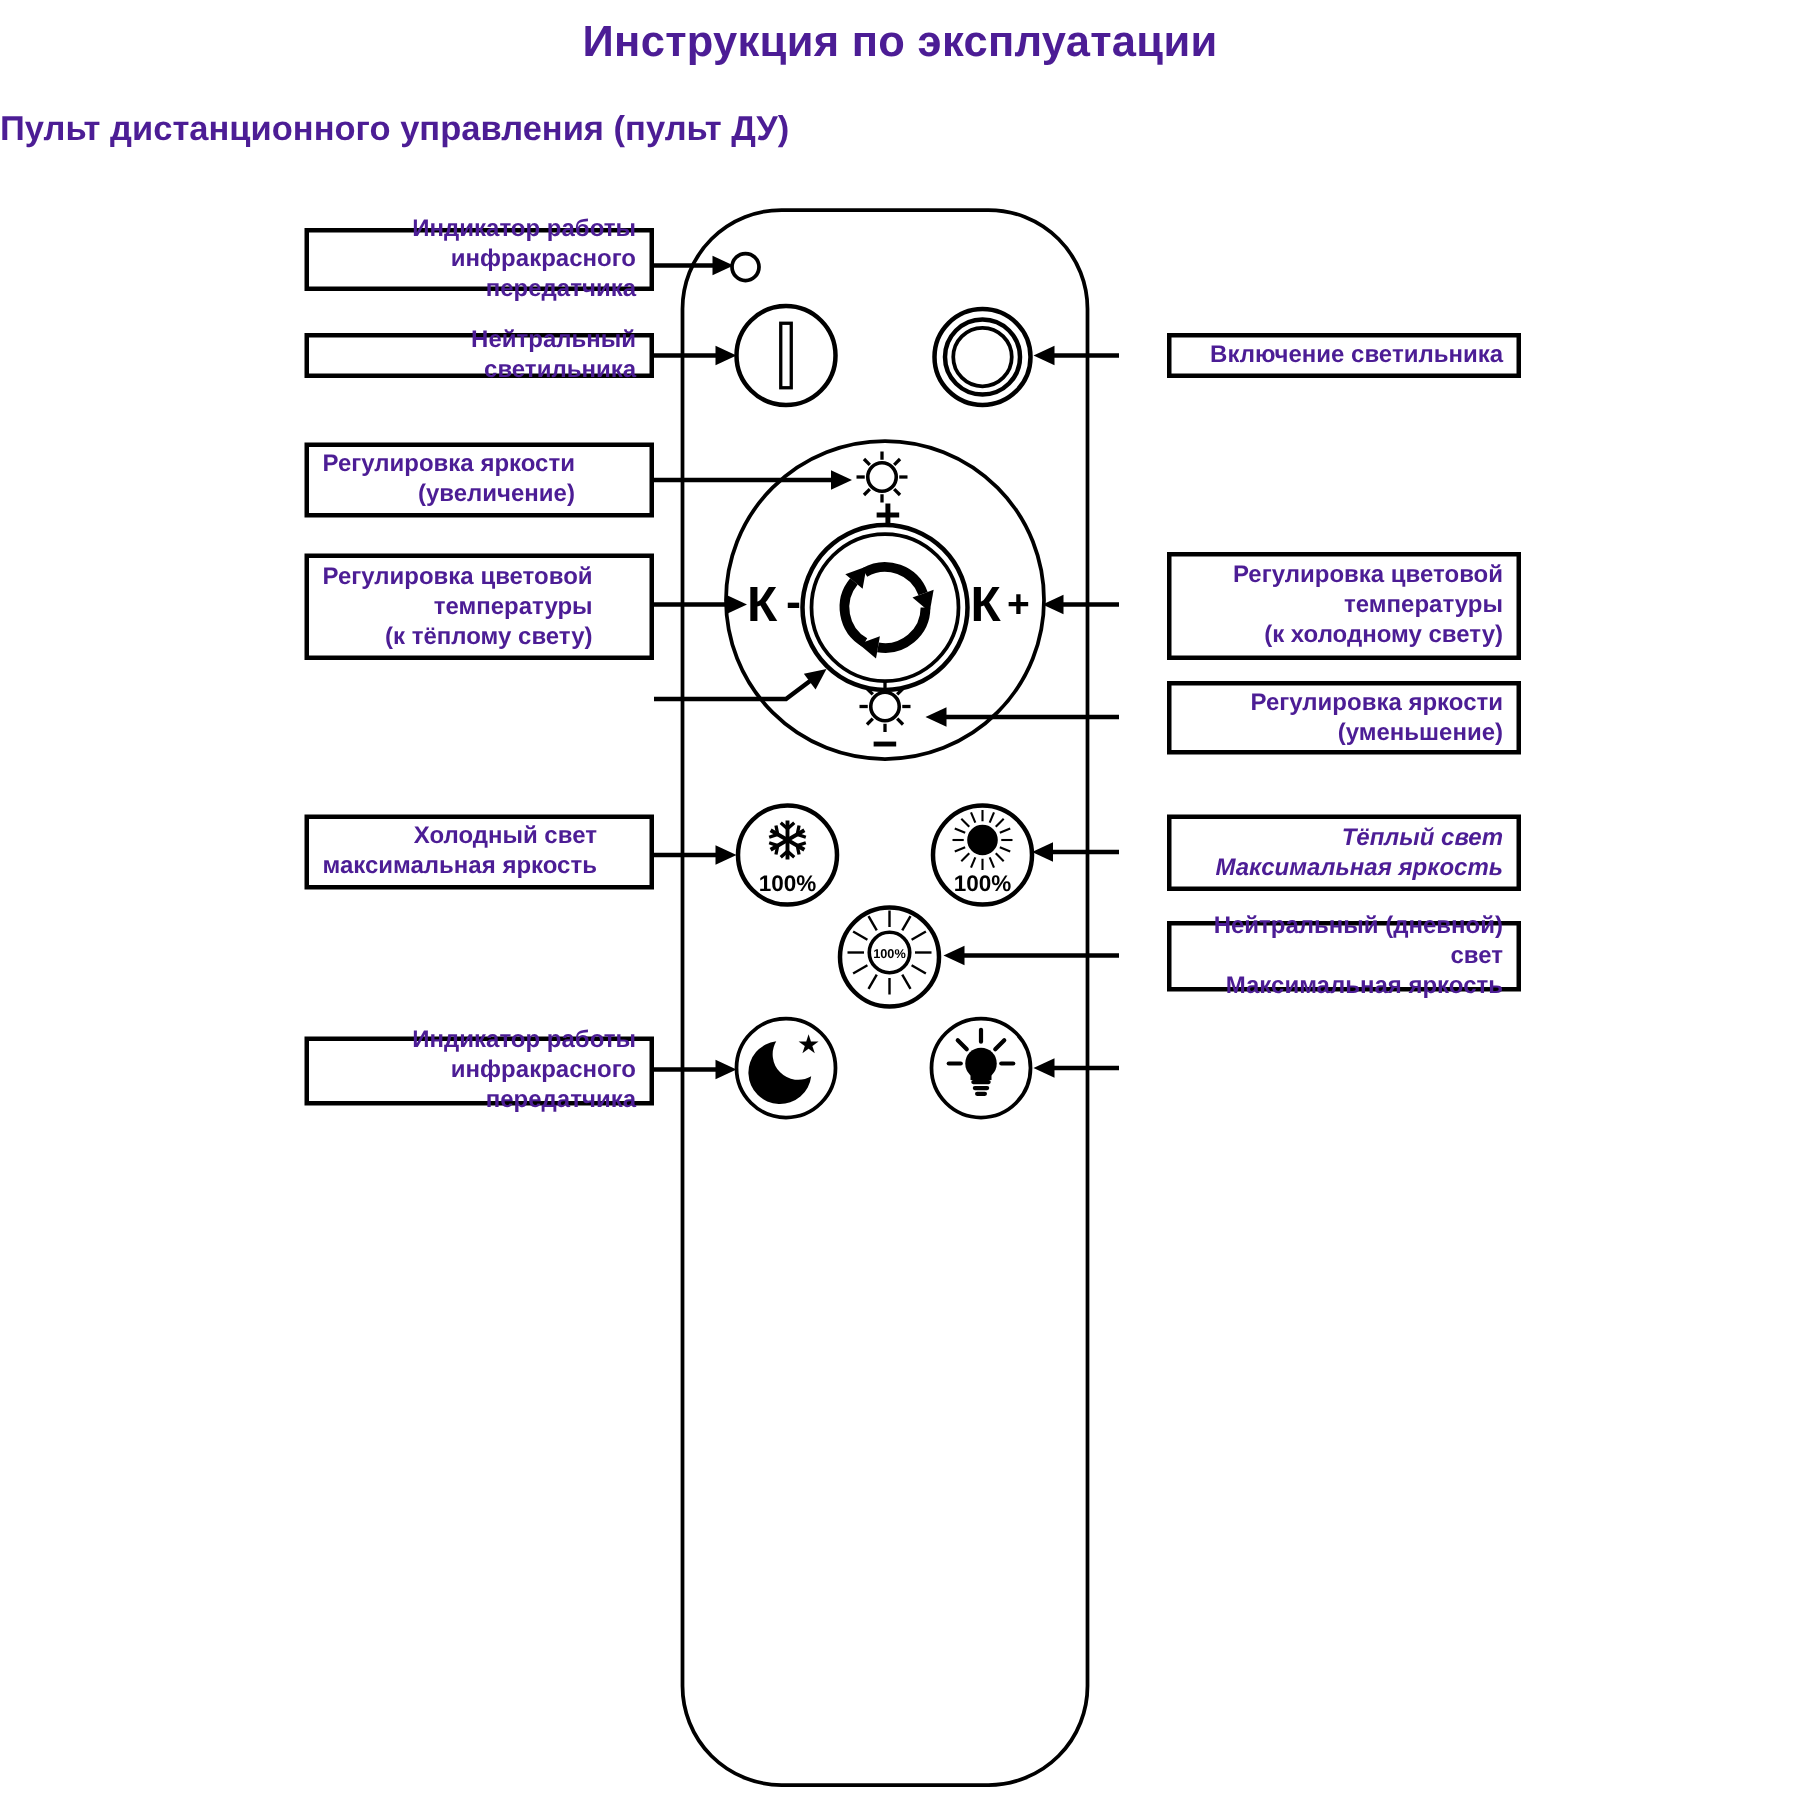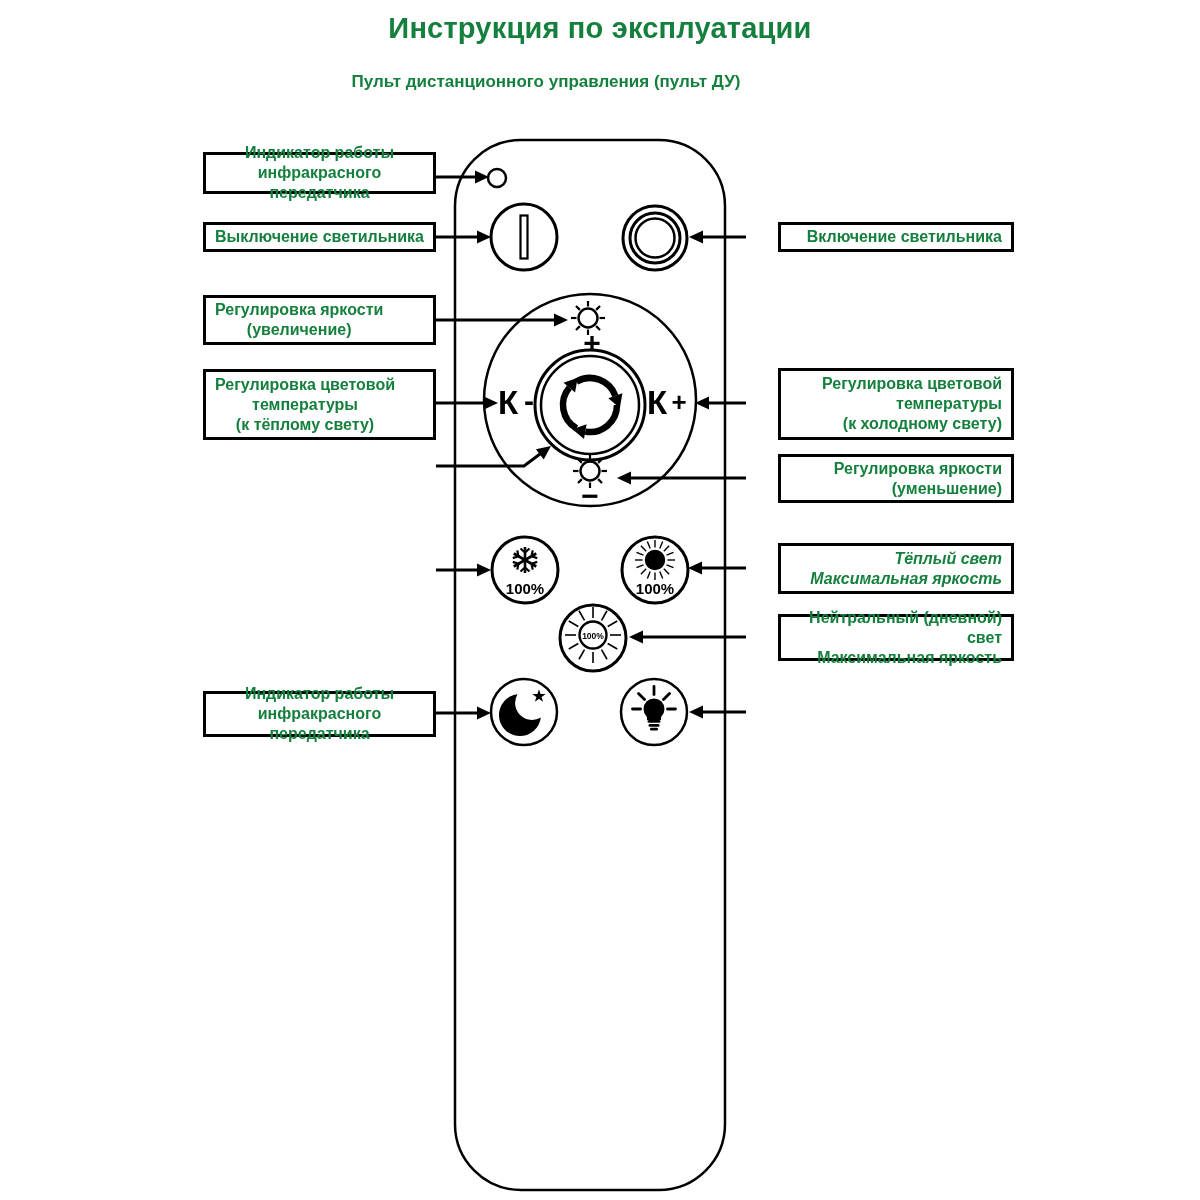--- a/index.html
+++ b/index.html
@@ -1,25 +1,25 @@
 <!DOCTYPE html>
 <html><head>
 <meta charset="utf-8">
 <style>
   html,body{margin:0;padding:0;background:#ffffff;}
   #page{position:relative;width:1200px;height:1200px;background:#ffffff;
-        font-family:"Liberation Sans",sans-serif;color:#15803d;overflow:hidden;}
+        font-family:"Liberation Sans",sans-serif;color:#4c1d95;overflow:hidden;}
   .title{position:absolute;top:12px;left:0;width:1200px;text-align:center;
          font-size:29px;font-weight:bold;letter-spacing:.2px;}
-  .subtitle{position:absolute;top:72px;left:0;width:1092px;text-align:center;
-            font-size:17px;font-weight:bold;}
+  .subtitle{position:absolute;top:72px;left:0;width:1092px;text-align:left;
+            font-size:23px;font-weight:bold;}
   .callout{position:absolute;box-sizing:border-box;border:3px solid #000;background:#fff;
            display:flex;align-items:center;font-size:16px;font-weight:bold;line-height:20px;
            padding:0 9px;white-space:pre-line;}
-  .callout.left{left:203px;width:233px;text-align:center;}
+  .callout.left{left:203px;width:233px;text-align:right;}
   .callout.right{left:746px;width:236px;justify-content:flex-end;text-align:right;margin-left:32px;}
   svg{position:absolute;top:0;left:0;}
   svg text{font-family:"Liberation Sans",sans-serif;font-weight:bold;fill:#000;}
 </style>
 </head>
 <body>
 
 <div id="page">
 
   <div class="title">Инструкция по эксплуатации</div>
@@ -197,26 +197,28 @@
       <polygon points="695,403 709,396.5 709,409.5"></polygon>
       <polygon points="617,478 631,471.5 631,484.5"></polygon>
       <polygon points="688,568 702,561.5 702,574.5"></polygon>
       <polygon points="629,637 643,630.5 643,643.5"></polygon>
       <polygon points="689,712 703,705.5 703,718.5"></polygon>
     </g>
   </svg>
 
   <div class="callout left" style="top:152px;height:42px;">Индикатор работы
 инфракрасного передатчика</div>
-  <div class="callout left" style="top:222px;height:30px;">Выключение светильника</div>
+  <div class="callout left" style="top:222px;height:30px;">Нейтральный светильника</div>
   <div class="callout left" style="top:295px;height:50px;">Регулировка яркости
 (увеличение)</div>
   <div class="callout left" style="top:369px;height:71px;">Регулировка цветовой
 температуры
 (к тёплому свету)</div>
+  <div class="callout left" style="top:543px;height:50px;">Холодный свет
+максимальная яркость</div>
   <div class="callout left" style="top:691px;height:46px;">Индикатор работы
 инфракрасного передатчика</div>
 
   <div class="callout right" style="top:222px;height:30px;">Включение светильника</div>
   <div class="callout right" style="top:368px;height:72px;">Регулировка цветовой
 температуры
 (к холодному свету)</div>
   <div class="callout right" style="top:454px;height:49px;">Регулировка яркости
 (уменьшение)</div>
   <div class="callout right" style="top:543px;height:51px;font-style:italic;">Тёплый свет

